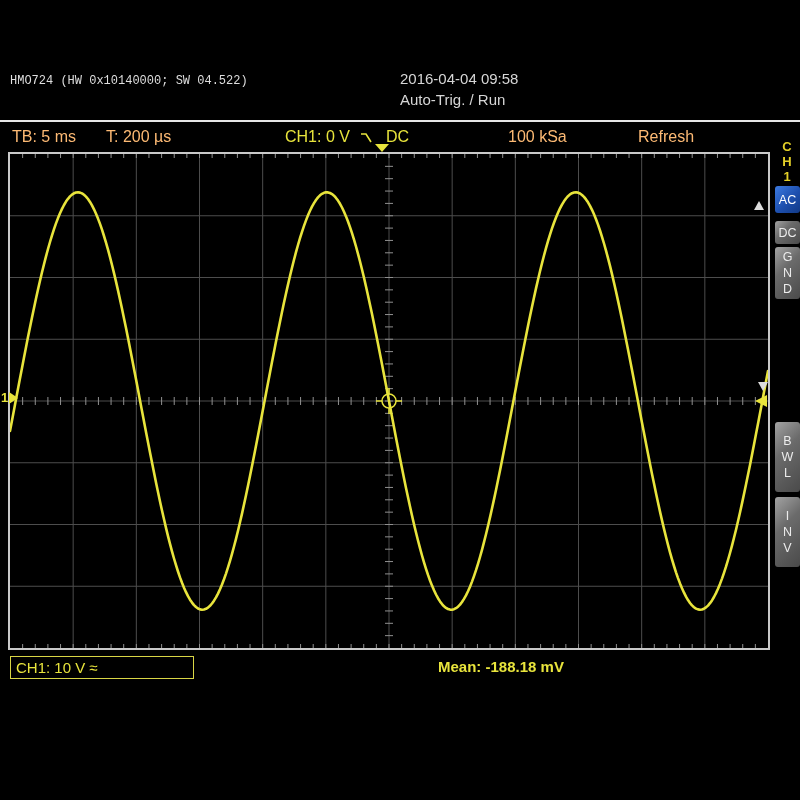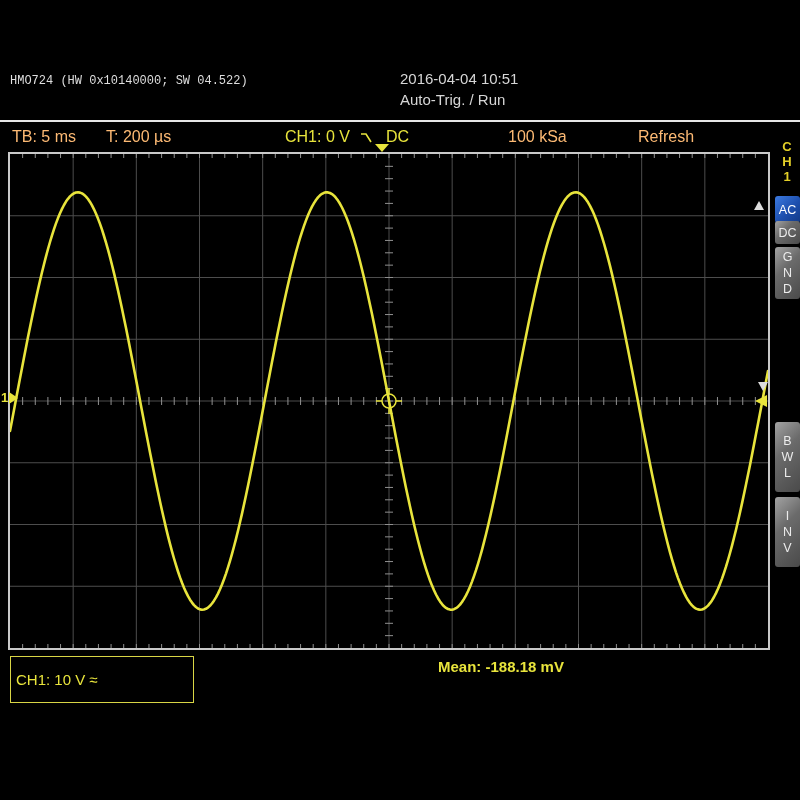--- a/index.html
+++ b/index.html
@@ -16,34 +16,34 @@
   
   .st{color:#fdba74;font-size:16px;white-space:nowrap;}
   .st-y{color:#e8e43c;font-size:16px;white-space:nowrap;display:flex;align-items:center;gap:10px;}
   
   #scope{left:8px;top:152px;width:758px;height:494px;border:2px solid #c9c9c9;background:#000;}
   
   .tri-down-yellow{width:0;height:0;border-left:7px solid transparent;border-right:7px solid transparent;border-top:8px solid #e8e43c;}
   .ch-marker{color:#e8e43c;font-size:13px;font-weight:700;display:flex;align-items:center;}
   .tri-right-yellow{width:0;height:0;border-top:6px solid transparent;border-bottom:6px solid transparent;border-left:9px solid #e8e43c;margin-left:1px;}
   
-  .ch-box{border:1px solid #d8d545;color:#e8e43c;font-size:15px;line-height:21px;padding:12px 5px;background:#000;}
+  .ch-box{border:1px solid #d8d545;color:#e8e43c;font-size:15px;line-height:21px;padding:0 5px;background:#000;}
   .mean{color:#e8e43c;font-size:15px;white-space:nowrap;}
   
   .side-label{color:#e3cf28;font-size:13px;font-weight:700;line-height:15px;text-align:center;width:20px;}
   .side-btn{left:775px;width:25px;border-radius:3px;color:#ececec;font-size:12.5px;line-height:16px;
             display:flex;align-items:center;justify-content:center;text-align:center;
             background:linear-gradient(135deg,#a3a3a3 0%,#6b6b6b 40%,#4a4a4a 100%);}
   .side-btn.active{background:linear-gradient(135deg,#3d7ae0 0%,#1d4fae 55%,#123a86 100%);color:#fff;}
 </style>
 </head>
 <body>
 
 <div class="abs hdr-text" style="left:10px;top:74px;">HMO724 (HW 0x10140000; SW 04.522)</div>
-<div class="abs hdr-small" style="left:400px;top:70px;">2016-04-04 10:51</div>
+<div class="abs hdr-small" style="left:400px;top:70px;">2016-04-04 09:58</div>
 <div class="abs hdr-small" style="left:400px;top:91px;">Auto-Trig. / Run</div>
 
 <div class="abs" style="left:557px;top:64px;width:238px;">
 </div>
 
 <div class="abs separator" style="left:0;top:120px;width:800px;height:2px;"></div>
 
 <div class="abs st" style="left:12px;top:128px;">TB: 5 ms</div>
 <div class="abs st" style="left:106px;top:128px;">T: 200 µs</div>
 <div class="abs st-y" style="left:285px;top:128px;">
@@ -311,17 +311,17 @@
 
 <div class="abs ch-marker" style="left:1px;top:390px;">
   <span>1</span>
   <span class="tri-right-yellow"></span>
 </div>
 
 <div class="abs ch-box" style="left:10px;top:656px;width:172px;">CH1: 10 V ≈</div>
 <div class="abs mean" style="left:438px;top:658px;font-weight:bold;">Mean: -188.18 mV</div>
 
 <div class="abs side-label stack" style="left:777px;top:139px;">C<br>H<br>1</div>
-<div class="abs side-btn active" style="top:196px;height:27px;">AC</div>
+<div class="abs side-btn active" style="top:186px;height:27px;">AC</div>
 <div class="abs side-btn" style="top:221px;height:23px;">DC</div>
 <div class="abs side-btn stack" style="top:247px;height:52px;">G<br>N<br>D</div>
 <div class="abs side-btn stack" style="top:422px;height:70px;">B<br>W<br>L</div>
 <div class="abs side-btn stack" style="top:497px;height:70px;">I<br>N<br>V</div>
 
 </body></html>

